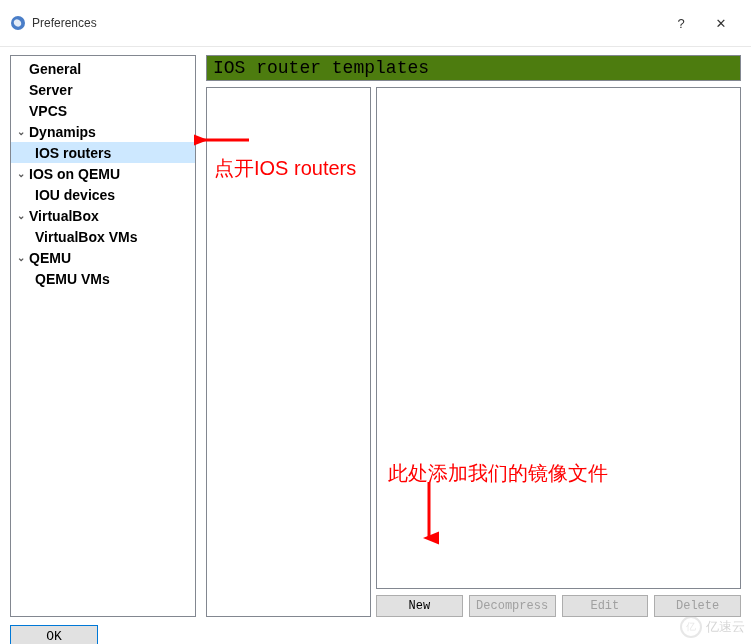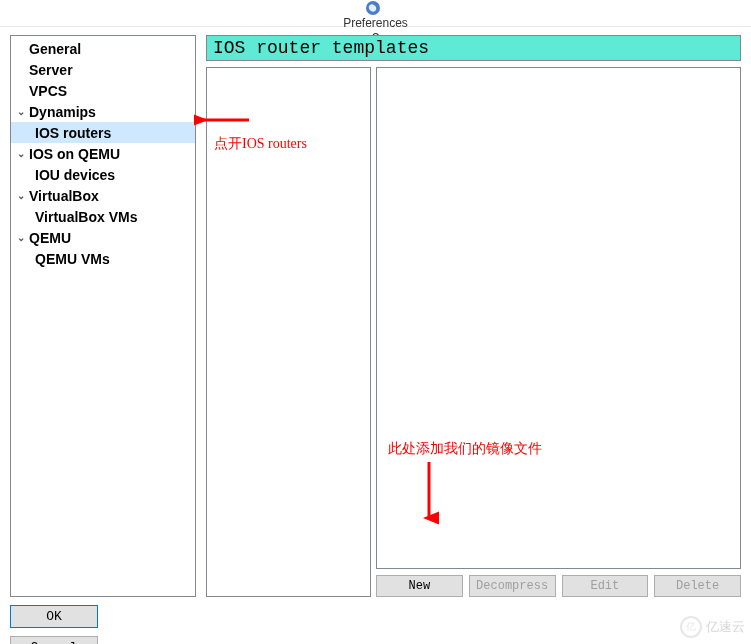--- a/index.html
+++ b/index.html
@@ -10,27 +10,26 @@
     body {
       font-family: "Segoe UI", Tahoma, sans-serif;
       font-size: 13px;
       background: #fff;
       width: 751px;
       height: 644px;
       overflow: hidden;
       position: relative;
     }
     .titlebar {
-      height: 27px;
+      height: 47px;
       display: flex;
       align-items: center;
       padding: 0 10px;
       background: #fff;
       border-bottom: 1px solid #e8e8e8;
-      flex-direction: column;
     }
     .titlebar .app-icon {
       width: 16px;
       height: 16px;
       margin-right: 6px;
     }
     .titlebar .title {
       flex: 0 0 auto;
       color: #333;
       font-size: 12px;
@@ -86,21 +85,21 @@
     }
     .main {
       flex: 1;
       margin-left: 10px;
       display: flex;
       flex-direction: column;
       position: relative;
     }
     .page-title-row {
       border: 1px solid #828790;
-      background: #5eead4;
+      background: #4d7c0f;
       height: 26px;
       display: flex;
       align-items: center;
       padding: 0 6px;
       font-family: "Courier New", monospace;
       font-size: 18px;
       color: #000;
       margin-bottom: 6px;
     }
     .panels {
@@ -162,22 +161,22 @@
       align-items: center;
       justify-content: center;
       cursor: default;
     }
     .footer-btn.primary {
       border: 1px solid #0078d7;
     }
     .annotation {
       position: absolute;
       color: #ff0000;
-      font-size: 14px;
-      font-family: Liberation Serif, serif;
+      font-size: 20px;
+      font-family: Liberation Sans, sans-serif;
       pointer-events: none;
     }
     .arrow {
       position: absolute;
       pointer-events: none;
     }
     .watermark {
       position: absolute;
       right: 6px;
       bottom: 6px;

